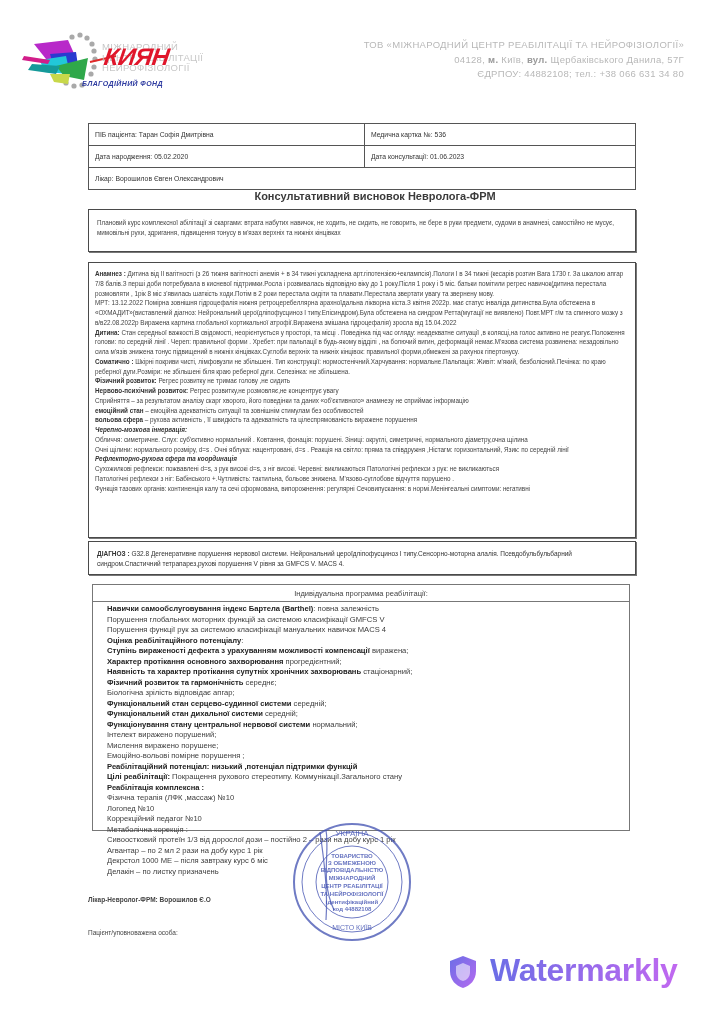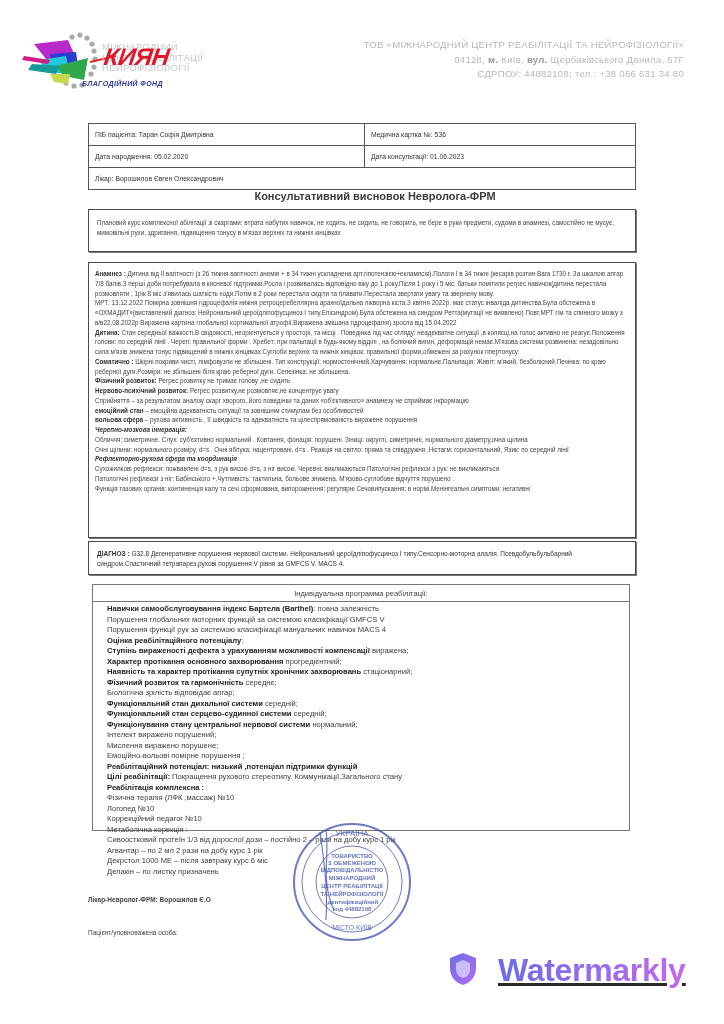--- a/index.html
+++ b/index.html
@@ -41,21 +41,21 @@
   .prog .head { height: 17px; border-bottom: 1px solid #777; text-align: center; font-size: 7.5px; padding-top: 4px; color: #444; }
   .prog .items { padding: 2px 8px; }
   .prog .it { font-size: 7.6px; line-height: 10.5px; color: #3c3c3c; white-space: nowrap; padding-left: 6px; }
   .prog .it b { color: #222; }
 
   .sign1 { position: absolute; left: 88px; top: 896px; font-size: 6.5px; font-weight: bold; color: #444; }
   .sign2 { position: absolute; left: 88px; top: 929px; font-size: 6.5px; color: #444; }
 
   .stamp { position: absolute; left: 290px; top: 820px; width: 124px; height: 124px; }
 
-  .wm { position: absolute; left: 448px; top: 952px; display: flex; align-items: flex-start; gap: 20px; text-decoration: underline; }
+  .wm { position: absolute; left: 448px; top: 952px; display: flex; align-items: flex-end; gap: 12px; }
   .wm-text { font-size: 32px; font-weight: bold; background: linear-gradient(90deg, #6b6ee6, #c168f0); -webkit-background-clip: text; background-clip: text; color: transparent; letter-spacing: -0.3px; }
 </style>
 </head>
 <body>
 
 <div class="logo">
   <svg width="110" height="60" viewBox="0 0 110 60">
     <g fill="#a9a9a9">
       <circle cx="52" cy="7" r="2.6"></circle>
         <circle cx="60" cy="5" r="2.6"></circle>
@@ -141,22 +141,22 @@
   <div class="items" id="prog-items">
       <div class="it"><b>Навички самообслуговування індекс Бартела (Barthel)</b><span>: повна залежність</span></div>
       <div class="it"><span>Порушення глобальних моторних функцій за системою класифікації GMFCS    V</span></div>
       <div class="it"><span>Порушення функції рук за системою класифікації мануальних навичок MACS 4</span></div>
       <div class="it"><b>Оцінка реабілітаційного потенціалу</b><span>:</span></div>
       <div class="it"><b>Ступінь вираженості дефекта з урахуванням можливості компенсації</b><span> виражена;</span></div>
       <div class="it"><b>Характер протікання основного захворювання</b><span> прогредієнтний;</span></div>
       <div class="it"><b>Наявність та характер протікання супутніх хронічних захворювань</b><span> стаціонарний;</span></div>
       <div class="it"><b>Фізичний розвиток та гармонічність</b><span> середнє;</span></div>
       <div class="it"><span>Біологічна зрілість відповідає апгар;</span></div>
+      <div class="it"><b>Функціональний стан серцево-судинної системи</b><span> середній;</span></div>
       <div class="it"><b>Функціональний стан дихальної системи</b><span> середній;</span></div>
-      <div class="it"><b>Функціональний стан серцево-судинної системи</b><span> середній;</span></div>
       <div class="it"><b>Функціонування стану центральної нервової системи</b><span> нормальний;</span></div>
       <div class="it"><span>Інтелект виражено порушений;</span></div>
       <div class="it"><span>Мислення виражено порушене;</span></div>
       <div class="it"><span>Емоційно-вольові помірне порушення  ;</span></div>
       <div class="it"><b>Реабілітаційний потенціал: низький ,потенціал підтримки функцій</b></div>
       <div class="it"><b>Цілі реабілітації:</b><span>  Покращення рухового стереотипу. Коммунікації.Загального стану</span></div>
       <div class="it"><b>Реабілітація комплексна :</b></div>
       <div class="it"><span>Фізична терапія (ЛФК ,массаж) №10</span></div>
       <div class="it"><span>Логопед №10</span></div>
       <div class="it"><span>Коррекційний педагог №10</span></div>

